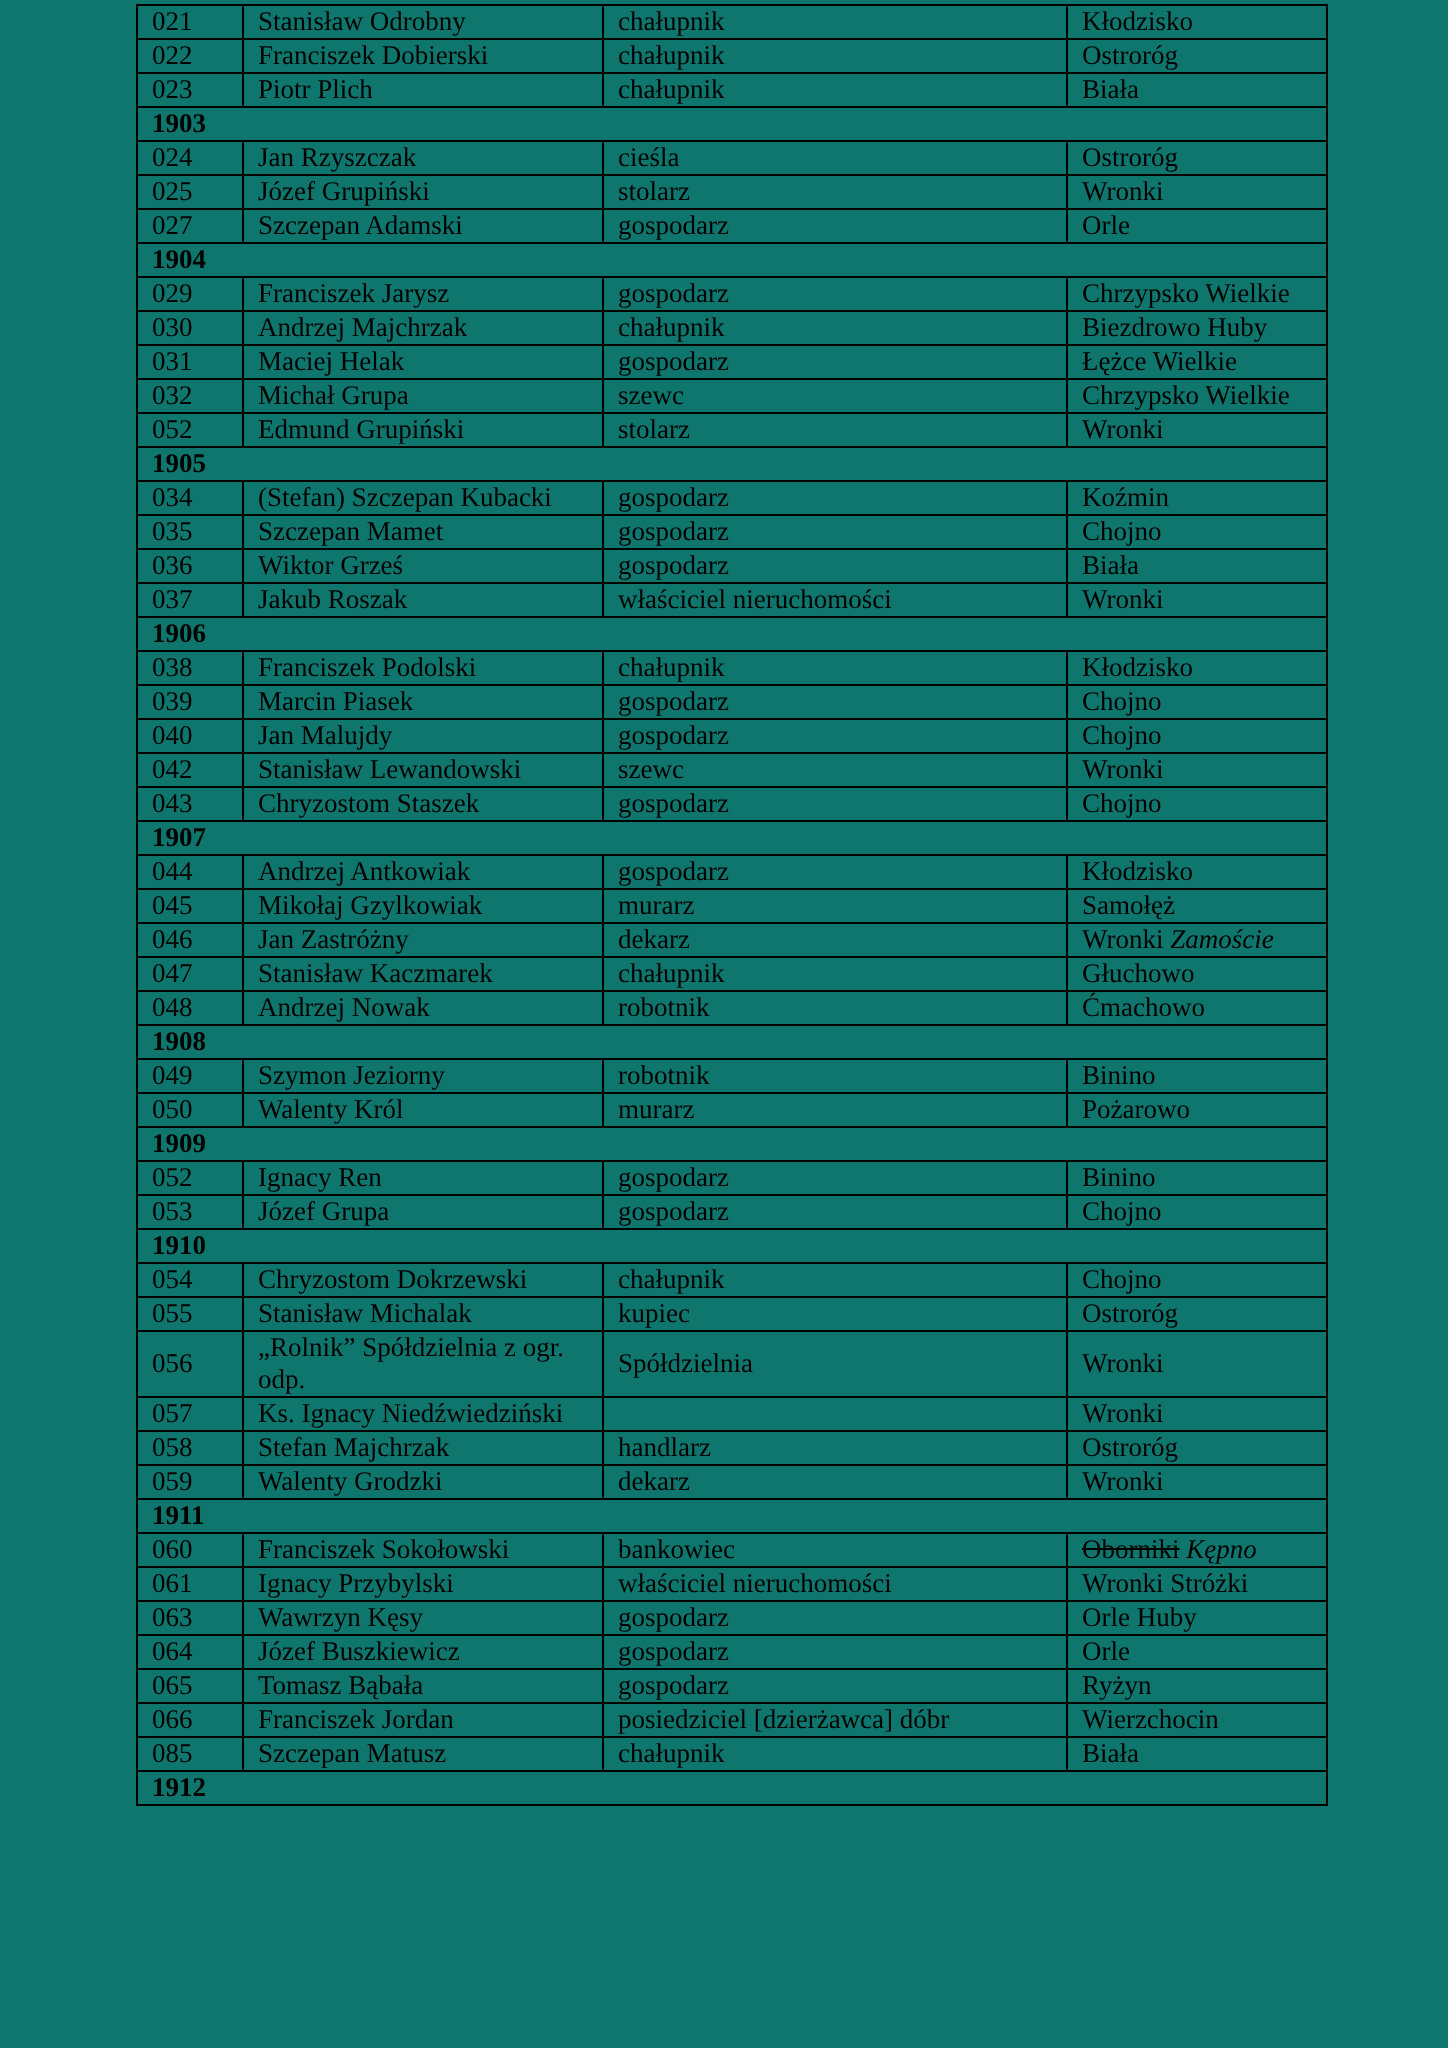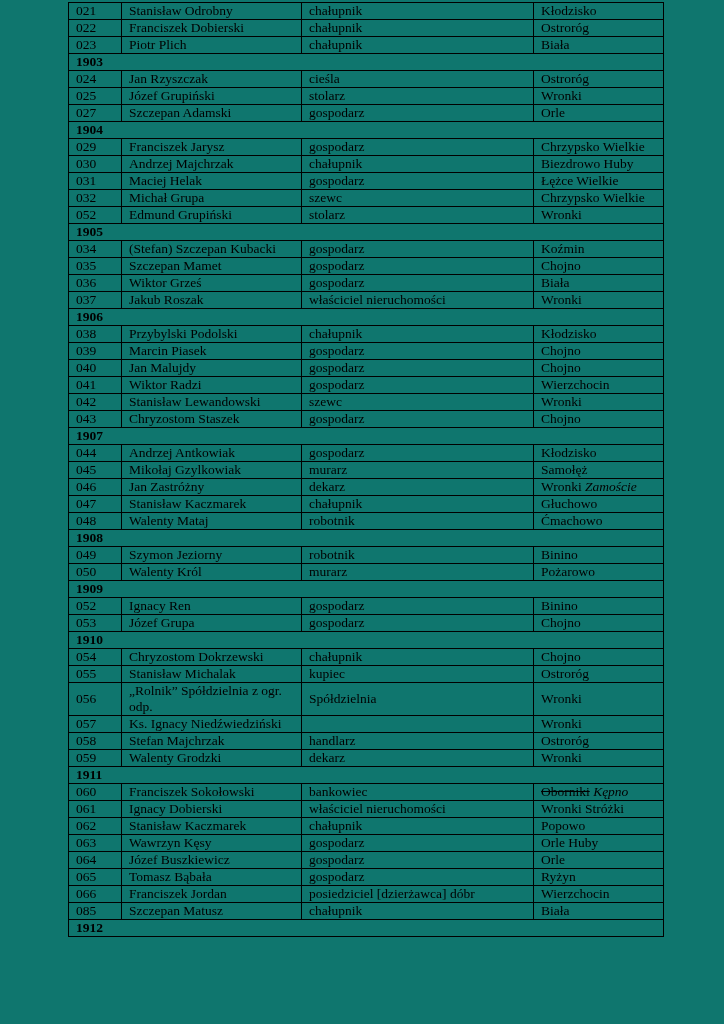--- a/index.html
+++ b/index.html
@@ -157,41 +157,35 @@
           <td class="c-id">037</td>
           <td class="c-name">Jakub Roszak</td>
           <td class="c-occ">właściciel nieruchomości</td>
           <td class="c-place">Wronki</td>
         </tr>
         <tr>
           <td colspan="4" class="year-cell">1906</td>
         </tr>
         <tr>
           <td class="c-id">038</td>
-          <td class="c-name">Przybylski Podolski</td>
+          <td class="c-name">Franciszek Podolski</td>
           <td class="c-occ">chałupnik</td>
           <td class="c-place">Kłodzisko</td>
         </tr>
         <tr>
           <td class="c-id">039</td>
           <td class="c-name">Marcin Piasek</td>
           <td class="c-occ">gospodarz</td>
           <td class="c-place">Chojno</td>
         </tr>
         <tr>
           <td class="c-id">040</td>
           <td class="c-name">Jan Malujdy</td>
           <td class="c-occ">gospodarz</td>
           <td class="c-place">Chojno</td>
-        </tr>
-        <tr>
-          <td class="c-id">041</td>
-          <td class="c-name">Wiktor Radzi</td>
-          <td class="c-occ">gospodarz</td>
-          <td class="c-place">Wierzchocin</td>
         </tr>
         <tr>
           <td class="c-id">042</td>
           <td class="c-name">Stanisław Lewandowski</td>
           <td class="c-occ">szewc</td>
           <td class="c-place">Wronki</td>
         </tr>
         <tr>
           <td class="c-id">043</td>
           <td class="c-name">Chryzostom Staszek</td>
@@ -220,21 +214,21 @@
           <td class="c-place"><span class="part-normal">Wronki </span><span class="part-italic">Zamoście</span></td>
         </tr>
         <tr>
           <td class="c-id">047</td>
           <td class="c-name">Stanisław Kaczmarek</td>
           <td class="c-occ">chałupnik</td>
           <td class="c-place">Głuchowo</td>
         </tr>
         <tr>
           <td class="c-id">048</td>
-          <td class="c-name">Walenty Mataj</td>
+          <td class="c-name">Andrzej Nowak</td>
           <td class="c-occ">robotnik</td>
           <td class="c-place">Ćmachowo</td>
         </tr>
         <tr>
           <td colspan="4" class="year-cell">1908</td>
         </tr>
         <tr>
           <td class="c-id">049</td>
           <td class="c-name">Szymon Jeziorny</td>
           <td class="c-occ">robotnik</td>
@@ -304,29 +298,23 @@
           <td colspan="4" class="year-cell">1911</td>
         </tr>
         <tr>
           <td class="c-id">060</td>
           <td class="c-name">Franciszek Sokołowski</td>
           <td class="c-occ">bankowiec</td>
           <td class="c-place"><span class="part-strikethrough">Oborniki</span><span class="part-normal"> </span><span class="part-italic">Kępno</span></td>
         </tr>
         <tr>
           <td class="c-id">061</td>
-          <td class="c-name">Ignacy Dobierski</td>
+          <td class="c-name">Ignacy Przybylski</td>
           <td class="c-occ">właściciel nieruchomości</td>
           <td class="c-place">Wronki Stróżki</td>
-        </tr>
-        <tr>
-          <td class="c-id">062</td>
-          <td class="c-name">Stanisław Kaczmarek</td>
-          <td class="c-occ">chałupnik</td>
-          <td class="c-place">Popowo</td>
         </tr>
         <tr>
           <td class="c-id">063</td>
           <td class="c-name">Wawrzyn Kęsy</td>
           <td class="c-occ">gospodarz</td>
           <td class="c-place">Orle Huby</td>
         </tr>
         <tr>
           <td class="c-id">064</td>
           <td class="c-name">Józef Buszkiewicz</td>

